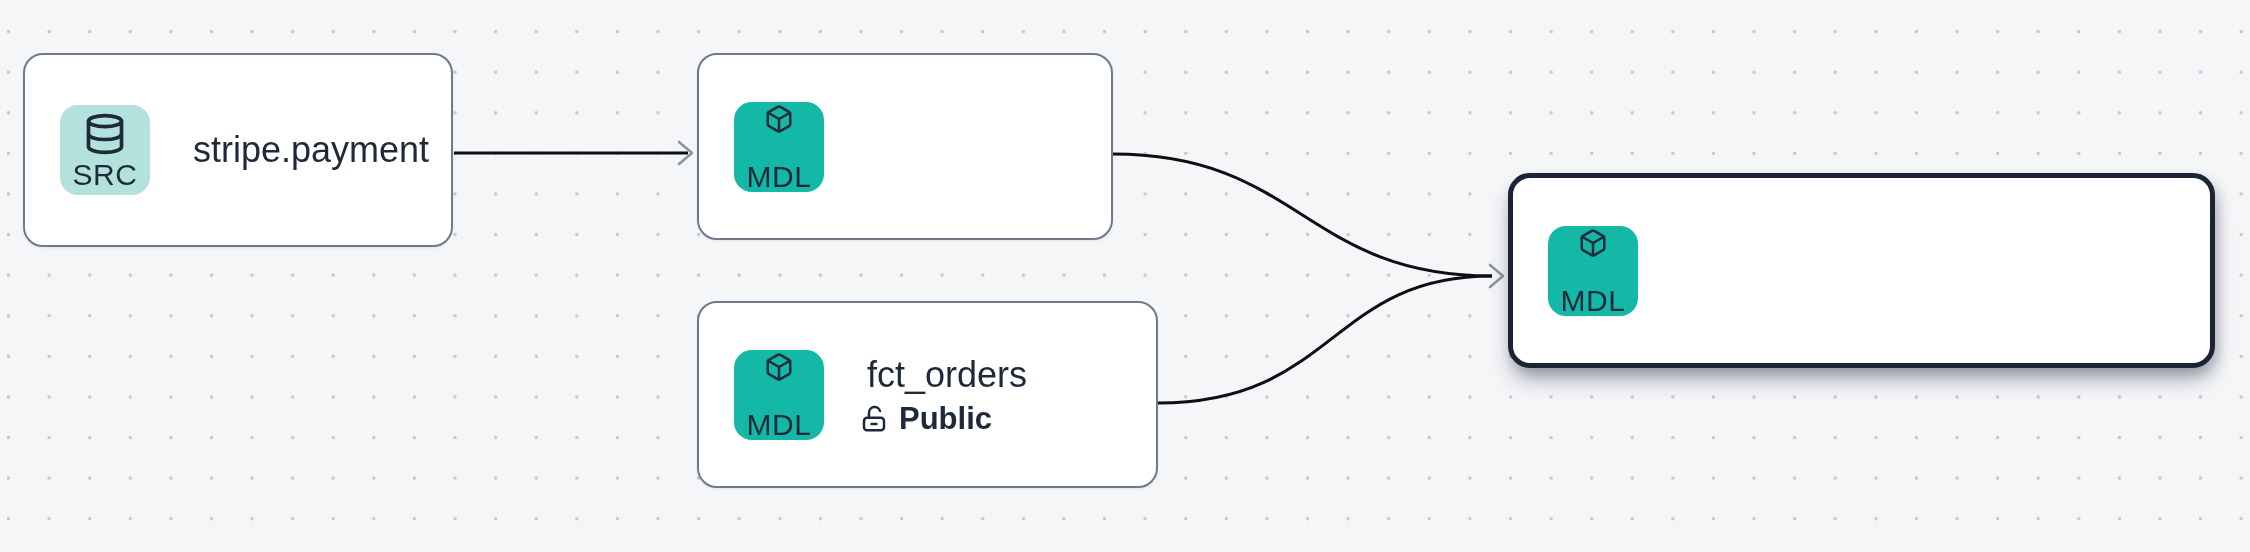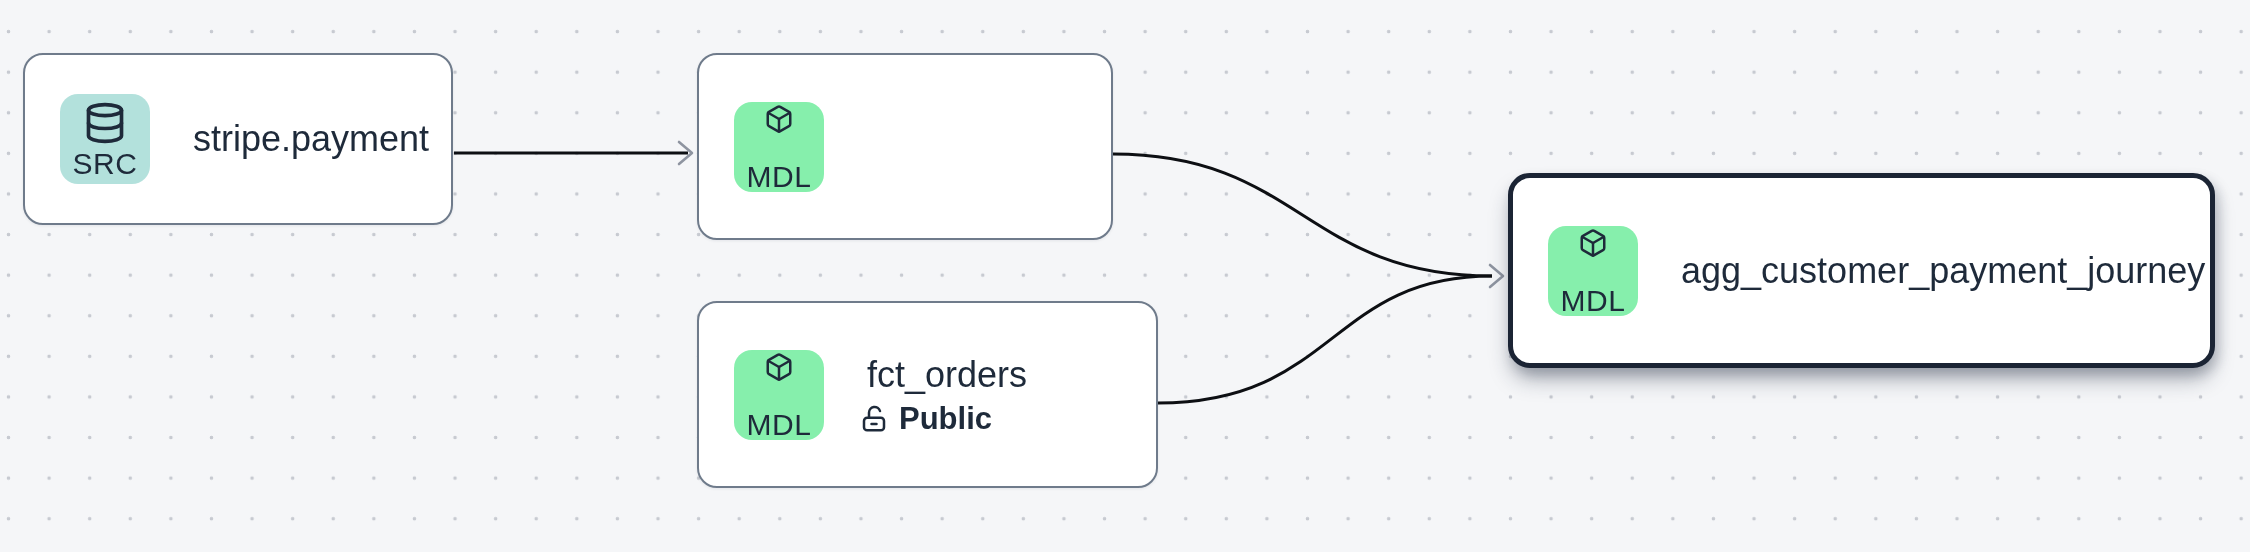--- a/index.html
+++ b/index.html
@@ -27,32 +27,32 @@
     display:flex;align-items:center;
     padding:0 40px 0 35px;gap:35px;
     box-shadow:0 1px 3px rgba(30,40,60,.08);
     cursor:default;
   }
   .node--selected{
     border:5px solid #1b2434;
     border-radius:22px;
     box-shadow:0 14px 22px -4px rgba(30,40,60,.38), 4px 6px 12px rgba(30,40,60,.18);
   }
-  .node--stripe-payment{left:23px;top:53px;width:430px;height:172px;}
+  .node--stripe-payment{left:23px;top:53px;width:430px;height:194px;}
   .node--stg-payments{left:697px;top:53px;width:416px;height:187px;}
   .node--fct-orders{left:697px;top:301px;width:461px;height:187px;}
   .node--agg{left:1508px;top:173px;width:707px;height:195px;}
 
   .badge{
     width:90px;height:90px;border-radius:18px;flex:0 0 auto;
     display:flex;flex-direction:column;align-items:center;justify-content:center;
     padding-top:2px;box-sizing:border-box;
   }
   .badge--src{background:#b3e1dc;}
-  .badge--mdl{background:#86efac;gap:24px;}
+  .badge--mdl{background:#14b8a6;gap:24px;}
   .badge svg{width:44px;height:44px;display:block;}
   .badge-label{
     font-size:30px;line-height:1;font-weight:500;color:#1e2a3a;
     margin-top:4px;letter-spacing:.5px;
   }
   .node-title{
     font-size:36px;font-weight:500;color:#1e2a3a;white-space:nowrap;line-height:1.2;margin-left:8px;
   }
   .node-body{display:flex;flex-direction:column;gap:5px;}
   .access-row{
@@ -121,16 +121,15 @@
 
   <div class="node node--agg node--selected">
     <div class="badge badge--mdl">
       <svg viewBox="0 0 24 24" fill="none" stroke="#1e2a3a" stroke-width="2" stroke-linecap="round" stroke-linejoin="round">
         <path d="M21 8a2 2 0 0 0-1-1.73l-7-4a2 2 0 0 0-2 0l-7 4A2 2 0 0 0 3 8v8a2 2 0 0 0 1 1.73l7 4a2 2 0 0 0 2 0l7-4A2 2 0 0 0 21 16Z"></path>
         <path d="m3.3 7 8.7 5 8.7-5"></path>
         <path d="M12 22V12"></path>
       </svg>
       <span class="badge-label">MDL</span>
     </div>
-    <span class="node-title">agg_customer_payment_journey</span>
   </div>
 
 </div>
 
 </body></html>

